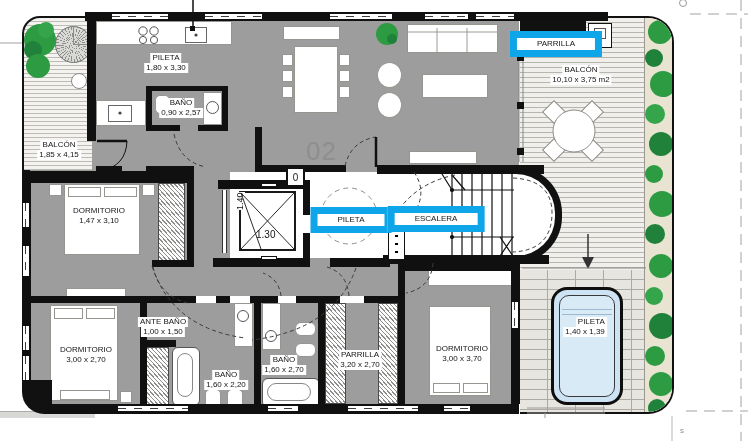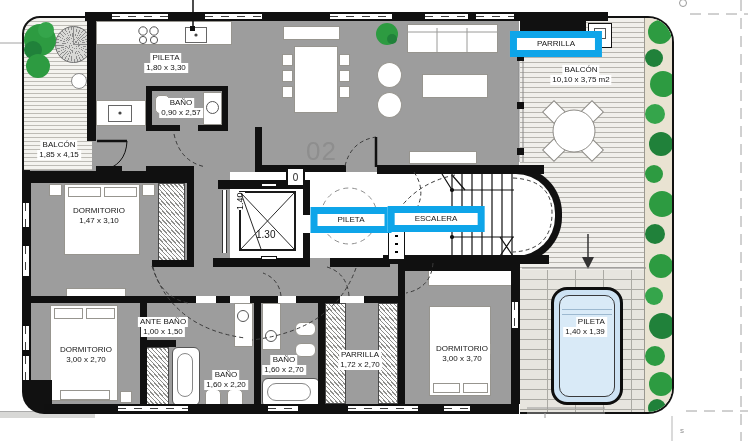--- a/index.html
+++ b/index.html
@@ -370,21 +370,21 @@
   <div class="lbl" style="left:226px;top:370px;">
     <span>BAÑO</span>
     <span>1,60 x 2,20</span>
   </div>
   <div class="lbl" style="left:284px;top:355px;">
     <span>BAÑO</span>
     <span>1,60 x 2,70</span>
   </div>
   <div class="lbl" style="left:360px;top:350px;">
     <span>PARRILLA</span>
-    <span>1,72 x 2,70</span>
+    <span>3,20 x 2,70</span>
   </div>
   <div class="lbl" style="left:462px;top:344px;">
     <span>DORMITORIO</span>
     <span>3,00 x 3,70</span>
   </div>
   <div class="lbl" style="left:585px;top:317px;align-items:flex-end;">
     <span>PILETA</span>
     <span>1,40 x 1,39</span>
   </div>
   <div class="abs" style="left:680px;top:426px;font-size:8px;color:#8f8f8f;z-index:40;">s</div>

